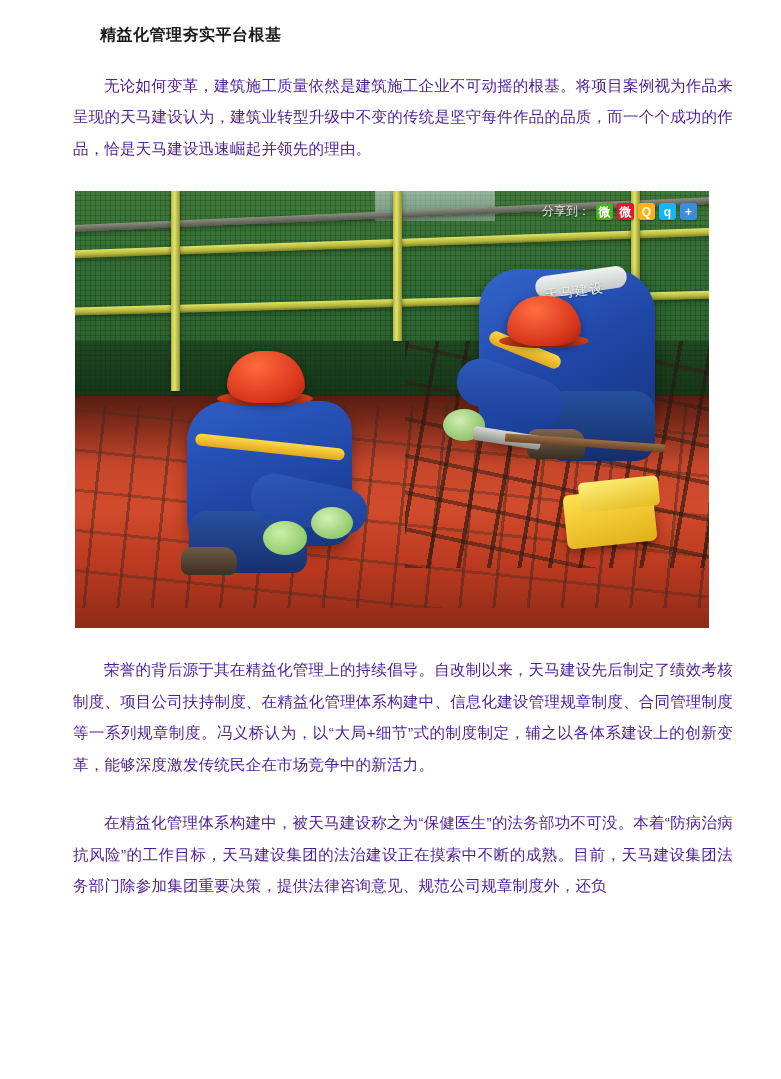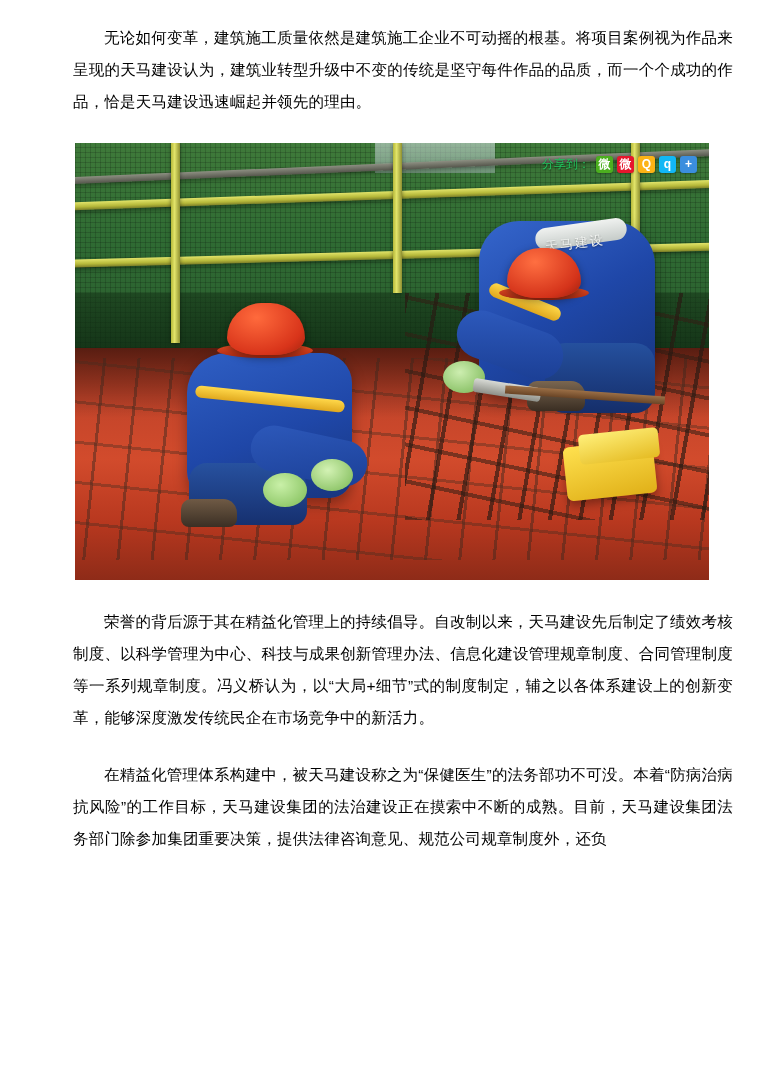--- a/index.html
+++ b/index.html
@@ -27,21 +27,21 @@
     font-size: 16px;
     font-weight: bold;
     color: #1a1a1a;
     margin: 0 0 22px 27px;
     line-height: 1.6;
     letter-spacing: 0.5px;
   }
   .para {
     font-size: 15.5px;
     line-height: 2.05;
-    color: #000000;
+    color: #4c1d95;
     margin: 0 0 26px 0;
     text-align: justify;
     text-indent: 2em;
     letter-spacing: 0.2px;
   }
   .figure {
     position: relative;
     width: 634px;
     height: 437px;
     margin: 4px 0 26px 2px;
@@ -248,21 +248,21 @@
     top: 8px;
     height: 22px;
     display: flex;
     align-items: center;
     gap: 4px;
     background: rgba(255,255,255,0.0);
     padding: 2px 4px;
   }
   .share-label {
     font-size: 12px;
-    color: #22c55e;
+    color: #e5e5e5;
     text-shadow: 0 1px 2px rgba(0,0,0,0.6);
     margin-right: 2px;
     white-space: nowrap;
   }
   .share-icon {
     width: 17px;
     height: 17px;
     border-radius: 3px;
     display: inline-flex;
     align-items: center;
@@ -278,20 +278,21 @@
   .si-qzone  { background: #fcb316; }
   .si-qq     { background: #12b7f5; }
   .si-more   { background: #3b8ede; }
   .si-glyph { font-weight: bold; font-size: 12px; }
 </style>
 </head>
 <body>
 
 <div class="page">
 
+  <h1 class="article-title">精益化管理夯实平台根基</h1>
 
   <p class="para">无论如何变革，建筑施工质量依然是建筑施工企业不可动摇的根基。将项目案例视为作品来呈现的天马建设认为，建筑业转型升级中不变的传统是坚守每件作品的品质，而一个个成功的作品，恰是天马建设迅速崛起并领先的理由。</p>
 
 
   <div class="figure">
     <div class="photo">
       <div class="bg-net"></div>
       <div class="sky-gap"></div>
       <div class="bg-net-dark"></div>
 
@@ -351,17 +352,17 @@
         </span>
       <span class="share-icon si-qq">
           <span class="si-glyph">q</span>
         </span>
       <span class="share-icon si-more">
           <span class="si-glyph">+</span>
         </span>
     </div>
   </div>
 
-  <p class="para">荣誉的背后源于其在精益化管理上的持续倡导。自改制以来，天马建设先后制定了绩效考核制度、以科学管理为中心、科技与成果创新管理办法、信息化建设管理规章制度、合同管理制度等一系列规章制度。冯义桥认为，以“大局+细节”式的制度制定，辅之以各体系建设上的创新变革，能够深度激发传统民企在市场竞争中的新活力。</p>
+  <p class="para">荣誉的背后源于其在精益化管理上的持续倡导。自改制以来，天马建设先后制定了绩效考核制度、项目公司扶持制度、在精益化管理体系构建中、信息化建设管理规章制度、合同管理制度等一系列规章制度。冯义桥认为，以“大局+细节”式的制度制定，辅之以各体系建设上的创新变革，能够深度激发传统民企在市场竞争中的新活力。</p>
 
   <p class="para">在精益化管理体系构建中，被天马建设称之为“保健医生”的法务部功不可没。本着“防病治病抗风险”的工作目标，天马建设集团的法治建设正在摸索中不断的成熟。目前，天马建设集团法务部门除参加集团重要决策，提供法律咨询意见、规范公司规章制度外，还负</p>
 
 </div>
 
 </body></html>

